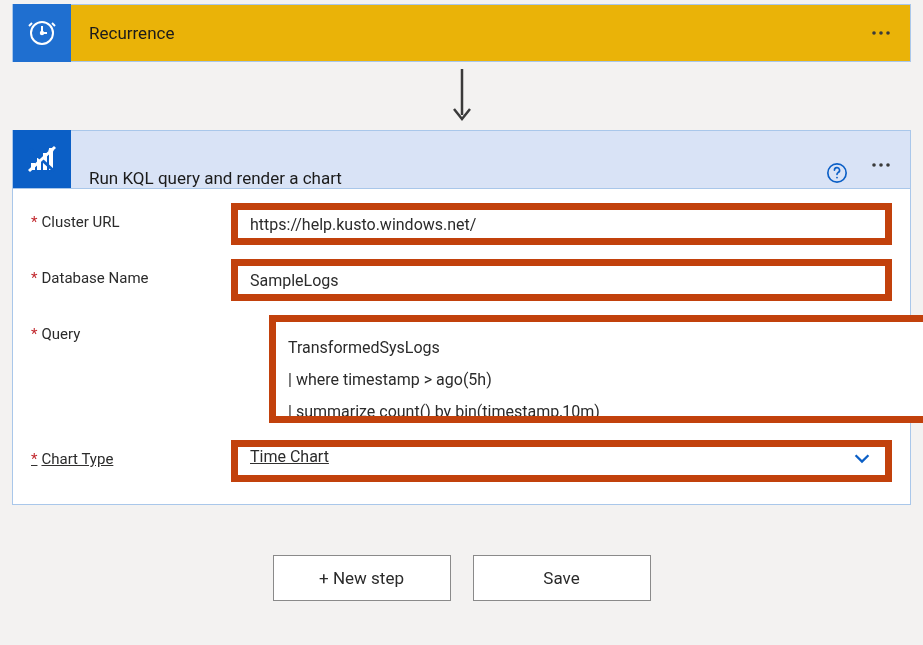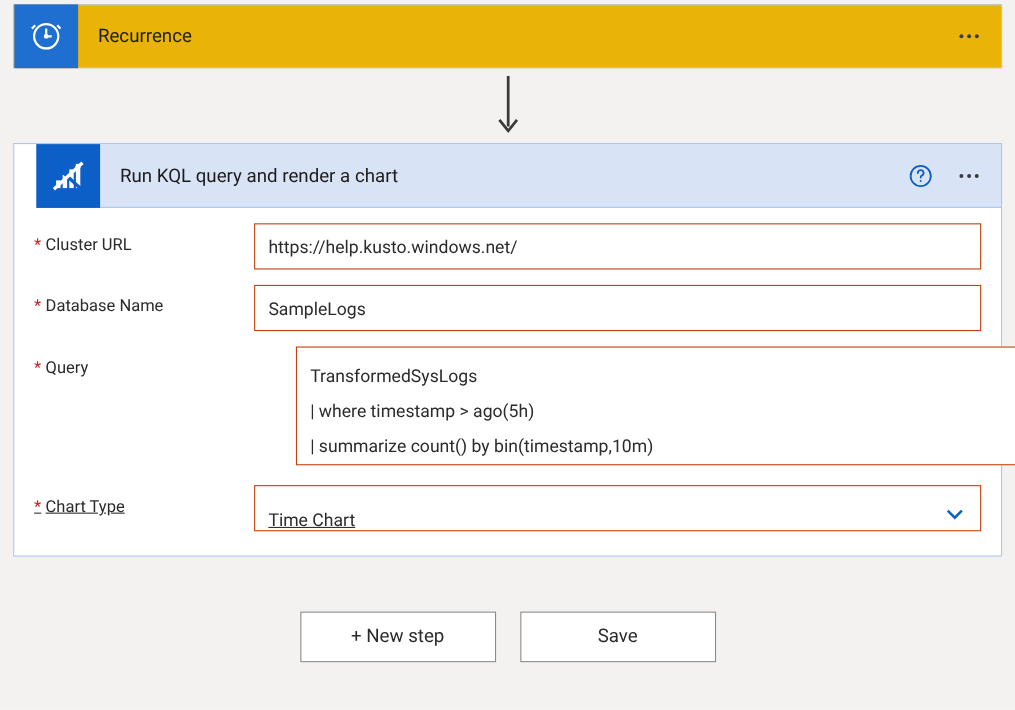--- a/index.html
+++ b/index.html
@@ -70,25 +70,24 @@
   }
   .arrow-wrap svg { height: 58px; }
 
   
   .kql-card {
     border: 1px solid #a9c7ea;
     background: #ffffff;
   }
   .kql-head {
     display: flex;
-    align-items: center;
+    align-items: flex-end;
     height: 58px;
     background: #d9e3f6;
     border-bottom: 1px solid #a9c7ea;
-    margin-left: 20px;
   }
   .kql-head .icon-tile { background: #0b5fc6; }
   .kql-body {
     padding: 14px 18px 22px 18px;
   }
   .form-row {
     display: flex;
     align-items: flex-start;
     margin-bottom: 14px;
   }
@@ -100,21 +99,21 @@
     color: #2b2b2b;
   }
   .req { color: #c1272d; margin-right: 4px; }
   .form-control {
     flex: 1 1 auto;
   }
   .text-input,
   .textarea-input,
   .select-input {
     width: 100%;
-    border: 1px solid #c2410c;
+    border: 7px solid #c2410c;
     background: #ffffff;
     font-family: inherit;
     font-size: 16px;
     color: #2b2b2b;
   }
   .text-input {
     height: 42px;
     padding: 0 12px;
   }
   .textarea-input {
@@ -123,21 +122,21 @@
     line-height: 2.0;
     height: 108px;
     white-space: pre;
     overflow: hidden;
     margin-left: 38px;
   }
   .select-input {
     height: 42px;
     padding: 0 12px;
     display: flex;
-    align-items: flex-end;
+    align-items: flex-start;
     justify-content: space-between;
     cursor: pointer;
   }
   .select-input .chev { color: #0b5fc6; }
   .select-input .chev svg { width: 22px; height: 22px; }
 
   
   .footer {
     width: 100%;
     display: flex;

